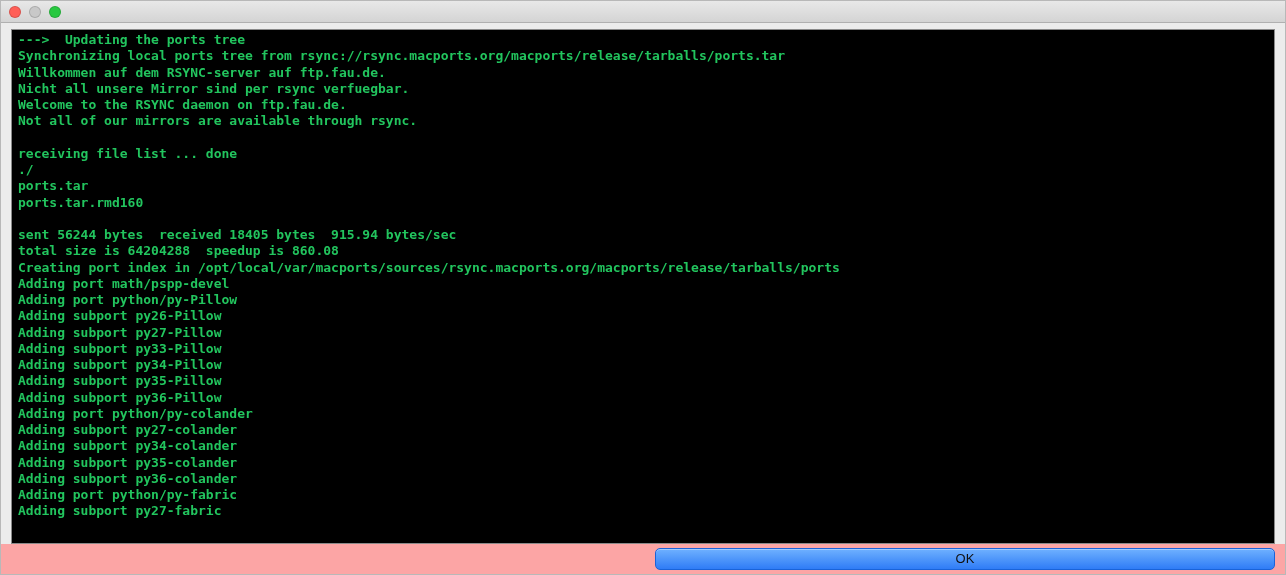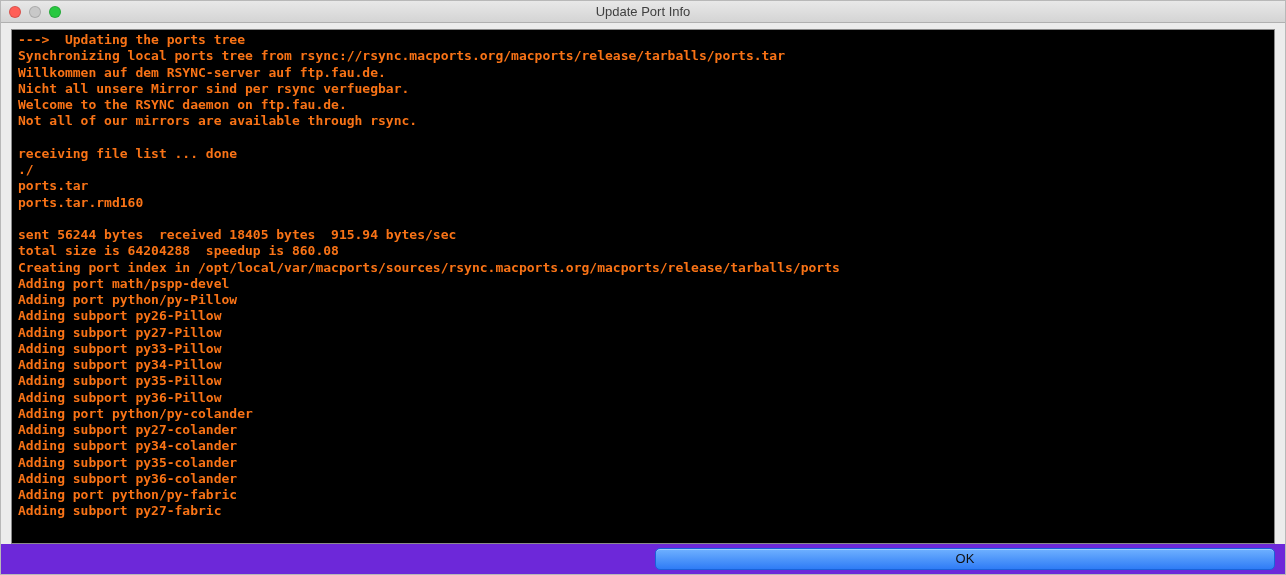--- a/index.html
+++ b/index.html
@@ -81,21 +81,21 @@
       overflow: hidden;
     }
     .terminal {
       position: absolute;
       inset: 0;
       overflow-y: auto;
       padding: 2px 6px;
       font-family: "Menlo", "DejaVu Sans Mono", "Consolas", monospace;
       font-size: 13px;
       line-height: 1.25;
-      color: #f97316;
+      color: #22c55e;
       font-weight: bold;
       white-space: pre;
     }
     .terminal-line {
       display: block;
     }
     
     .terminal::-webkit-scrollbar {
       width: 15px;
       background: #f0f0f0;
@@ -105,21 +105,21 @@
       border-radius: 8px;
       border: 3px solid #f0f0f0;
     }
     .bottom-bar {
       height: 30px;
       display: flex;
       justify-content: flex-end;
       align-items: center;
       padding: 3px 10px 4px 10px;
       flex-shrink: 0;
-      background: #6d28d9;
+      background: #fca5a5;
     }
     .ok-button {
       width: 620px;
       height: 22px;
       border-radius: 5px;
       border: 1px solid #1a63d9;
       background: linear-gradient(to bottom, #6fb1ff 0%, #2f7cf6 100%);
       color: #fff;
       font-size: 13px;
       font-weight: 500;
@@ -137,21 +137,20 @@
 <body>
 
 <div class="window">
 
   <div class="titlebar">
     <div class="traffic-lights">
       <div class="traffic-light tl-close"></div>
       <div class="traffic-light tl-min"></div>
       <div class="traffic-light tl-zoom"></div>
     </div>
-    <div class="titlebar-title">Update Port Info</div>
   </div>
 
 
   <div class="content-area">
     <div class="terminal-frame">
       <div class="terminal" id="terminal"><div class="terminal-line">---&gt;  Updating the ports tree</div><div class="terminal-line">Synchronizing local ports tree from rsync://rsync.macports.org/macports/release/tarballs/ports.tar</div><div class="terminal-line">Willkommen auf dem RSYNC-server auf ftp.fau.de.</div><div class="terminal-line">Nicht all unsere Mirror sind per rsync verfuegbar.</div><div class="terminal-line">Welcome to the RSYNC daemon on ftp.fau.de.</div><div class="terminal-line">Not all of our mirrors are available through rsync.</div><div class="terminal-line">&nbsp;</div><div class="terminal-line">receiving file list ... done</div><div class="terminal-line">./</div><div class="terminal-line">ports.tar</div><div class="terminal-line">ports.tar.rmd160</div><div class="terminal-line">&nbsp;</div><div class="terminal-line">sent 56244 bytes  received 18405 bytes  915.94 bytes/sec</div><div class="terminal-line">total size is 64204288  speedup is 860.08</div><div class="terminal-line">Creating port index in /opt/local/var/macports/sources/rsync.macports.org/macports/release/tarballs/ports</div><div class="terminal-line">Adding port math/pspp-devel</div><div class="terminal-line">Adding port python/py-Pillow</div><div class="terminal-line">Adding subport py26-Pillow</div><div class="terminal-line">Adding subport py27-Pillow</div><div class="terminal-line">Adding subport py33-Pillow</div><div class="terminal-line">Adding subport py34-Pillow</div><div class="terminal-line">Adding subport py35-Pillow</div><div class="terminal-line">Adding subport py36-Pillow</div><div class="terminal-line">Adding port python/py-colander</div><div class="terminal-line">Adding subport py27-colander</div><div class="terminal-line">Adding subport py34-colander</div><div class="terminal-line">Adding subport py35-colander</div><div class="terminal-line">Adding subport py36-colander</div><div class="terminal-line">Adding port python/py-fabric</div><div class="terminal-line">Adding subport py27-fabric</div></div>
     </div>
   </div>
 
   <div class="bottom-bar">

